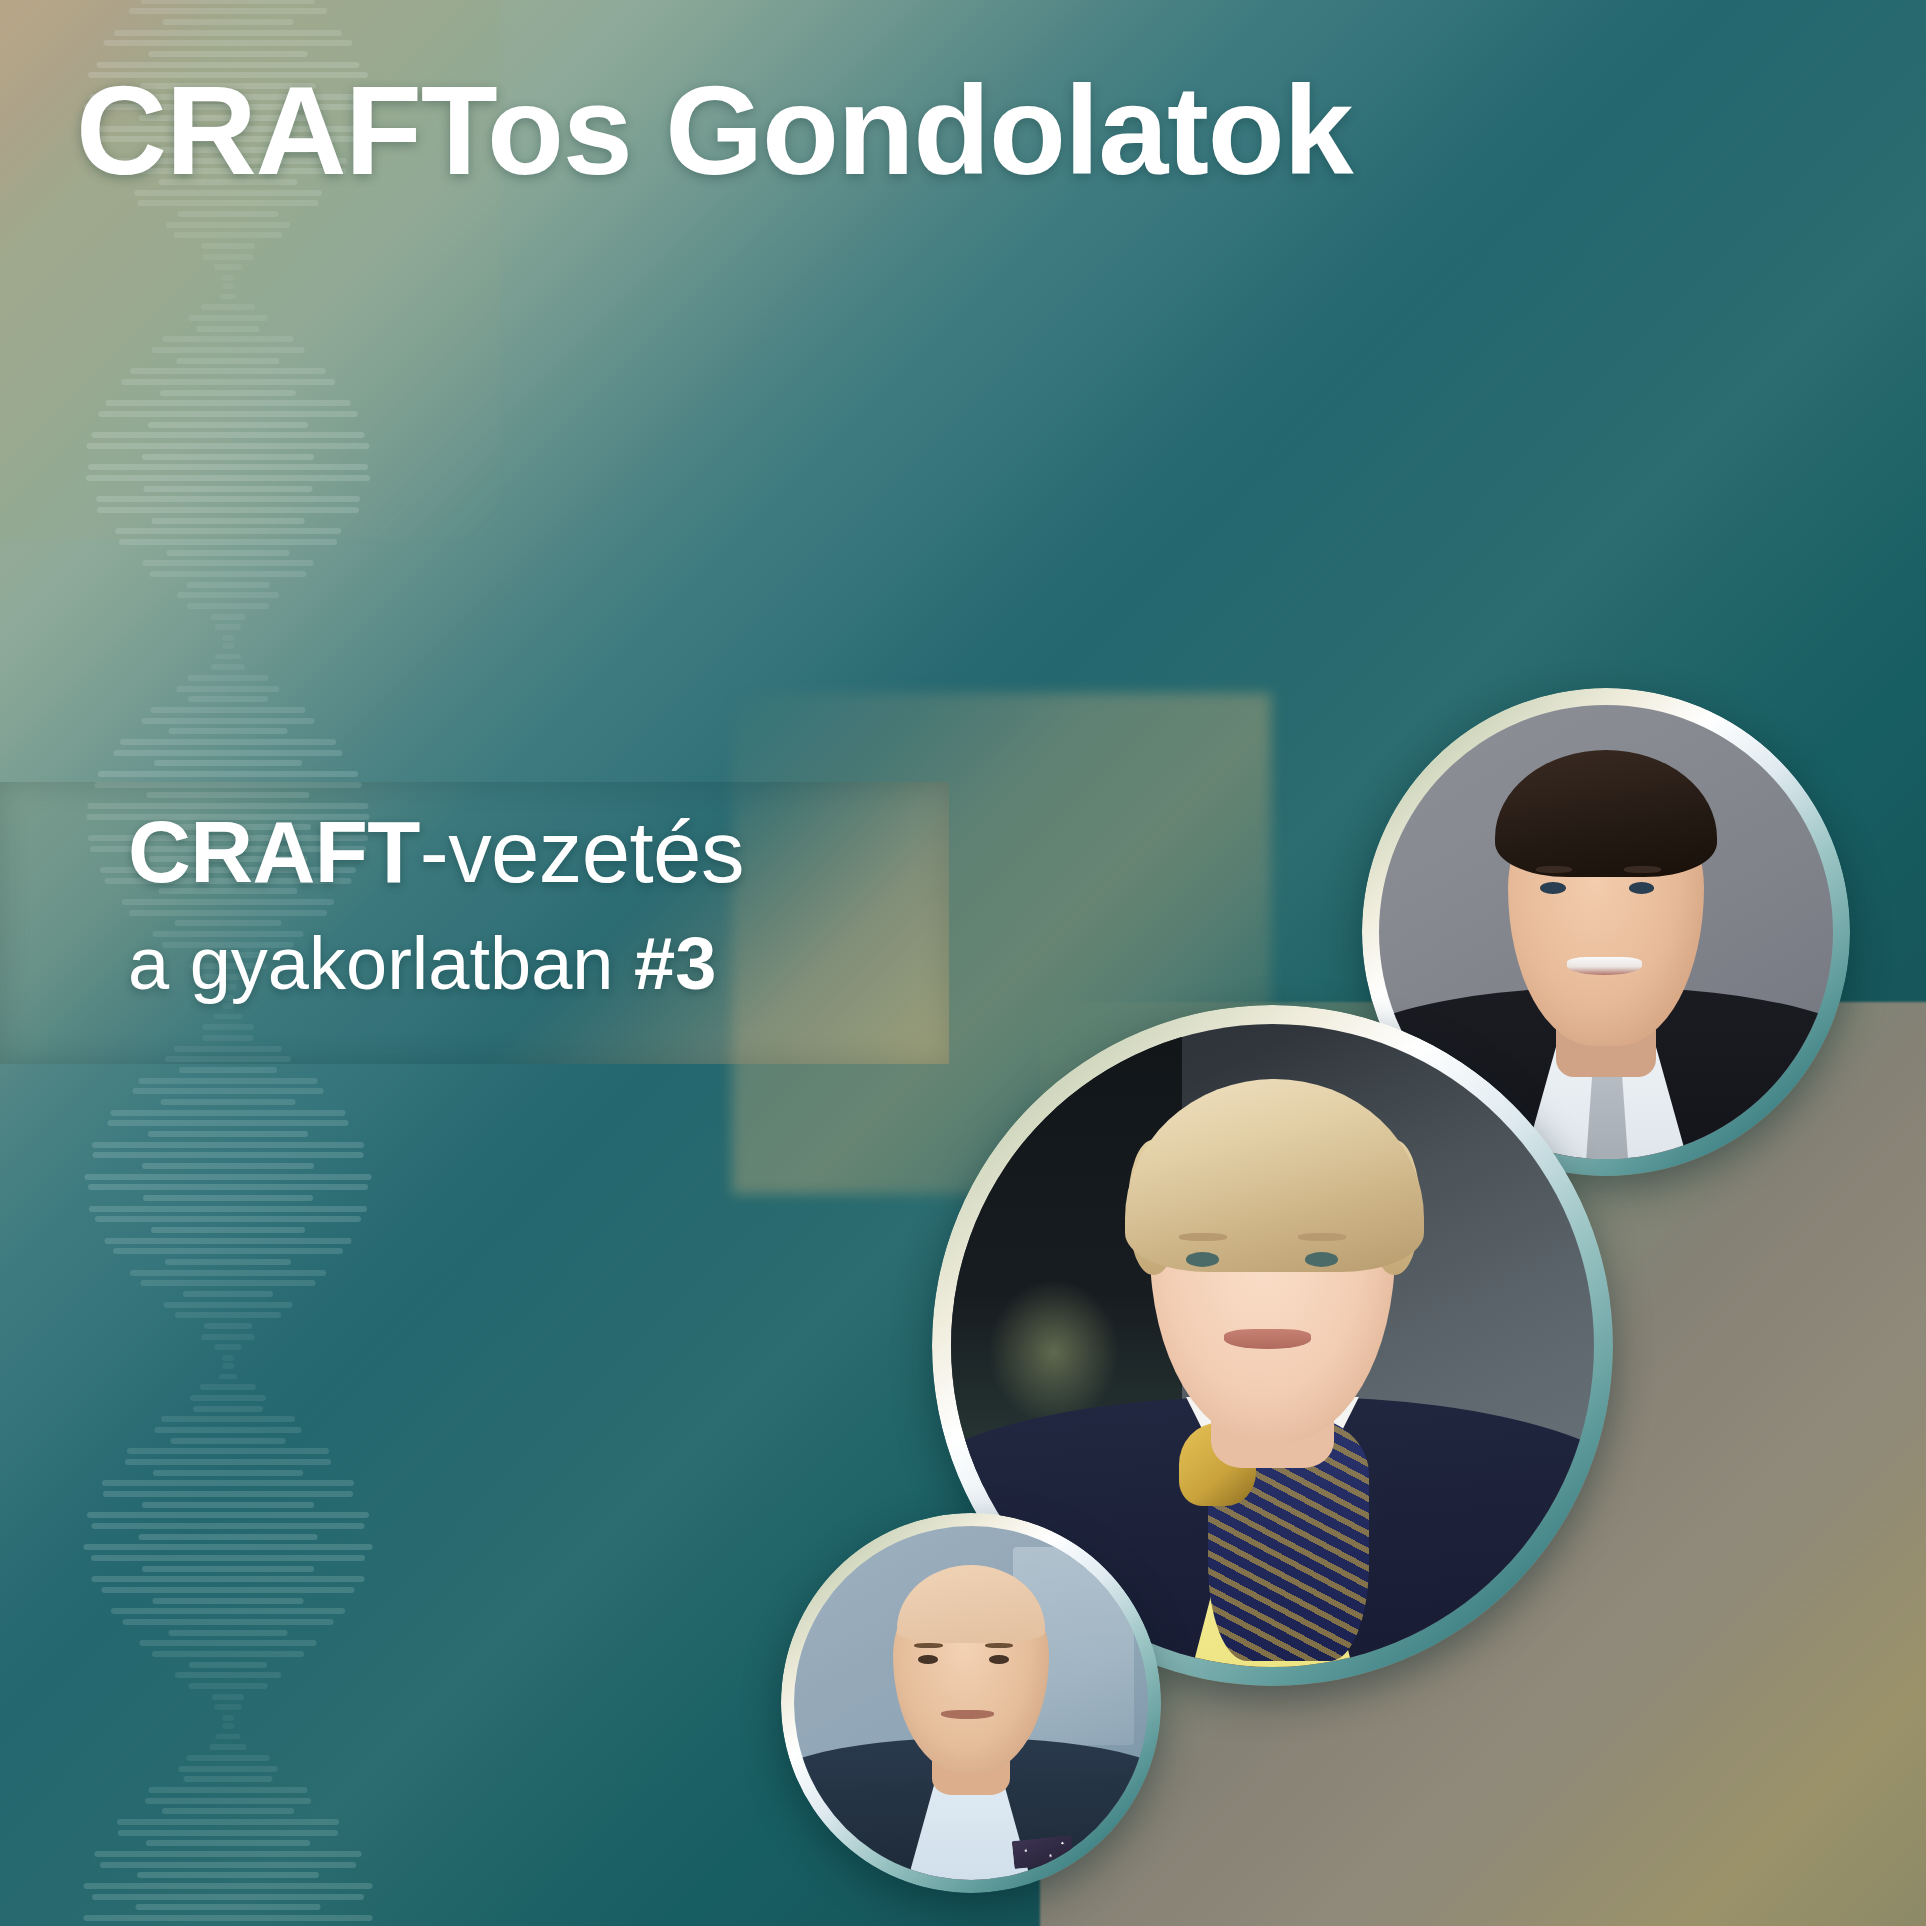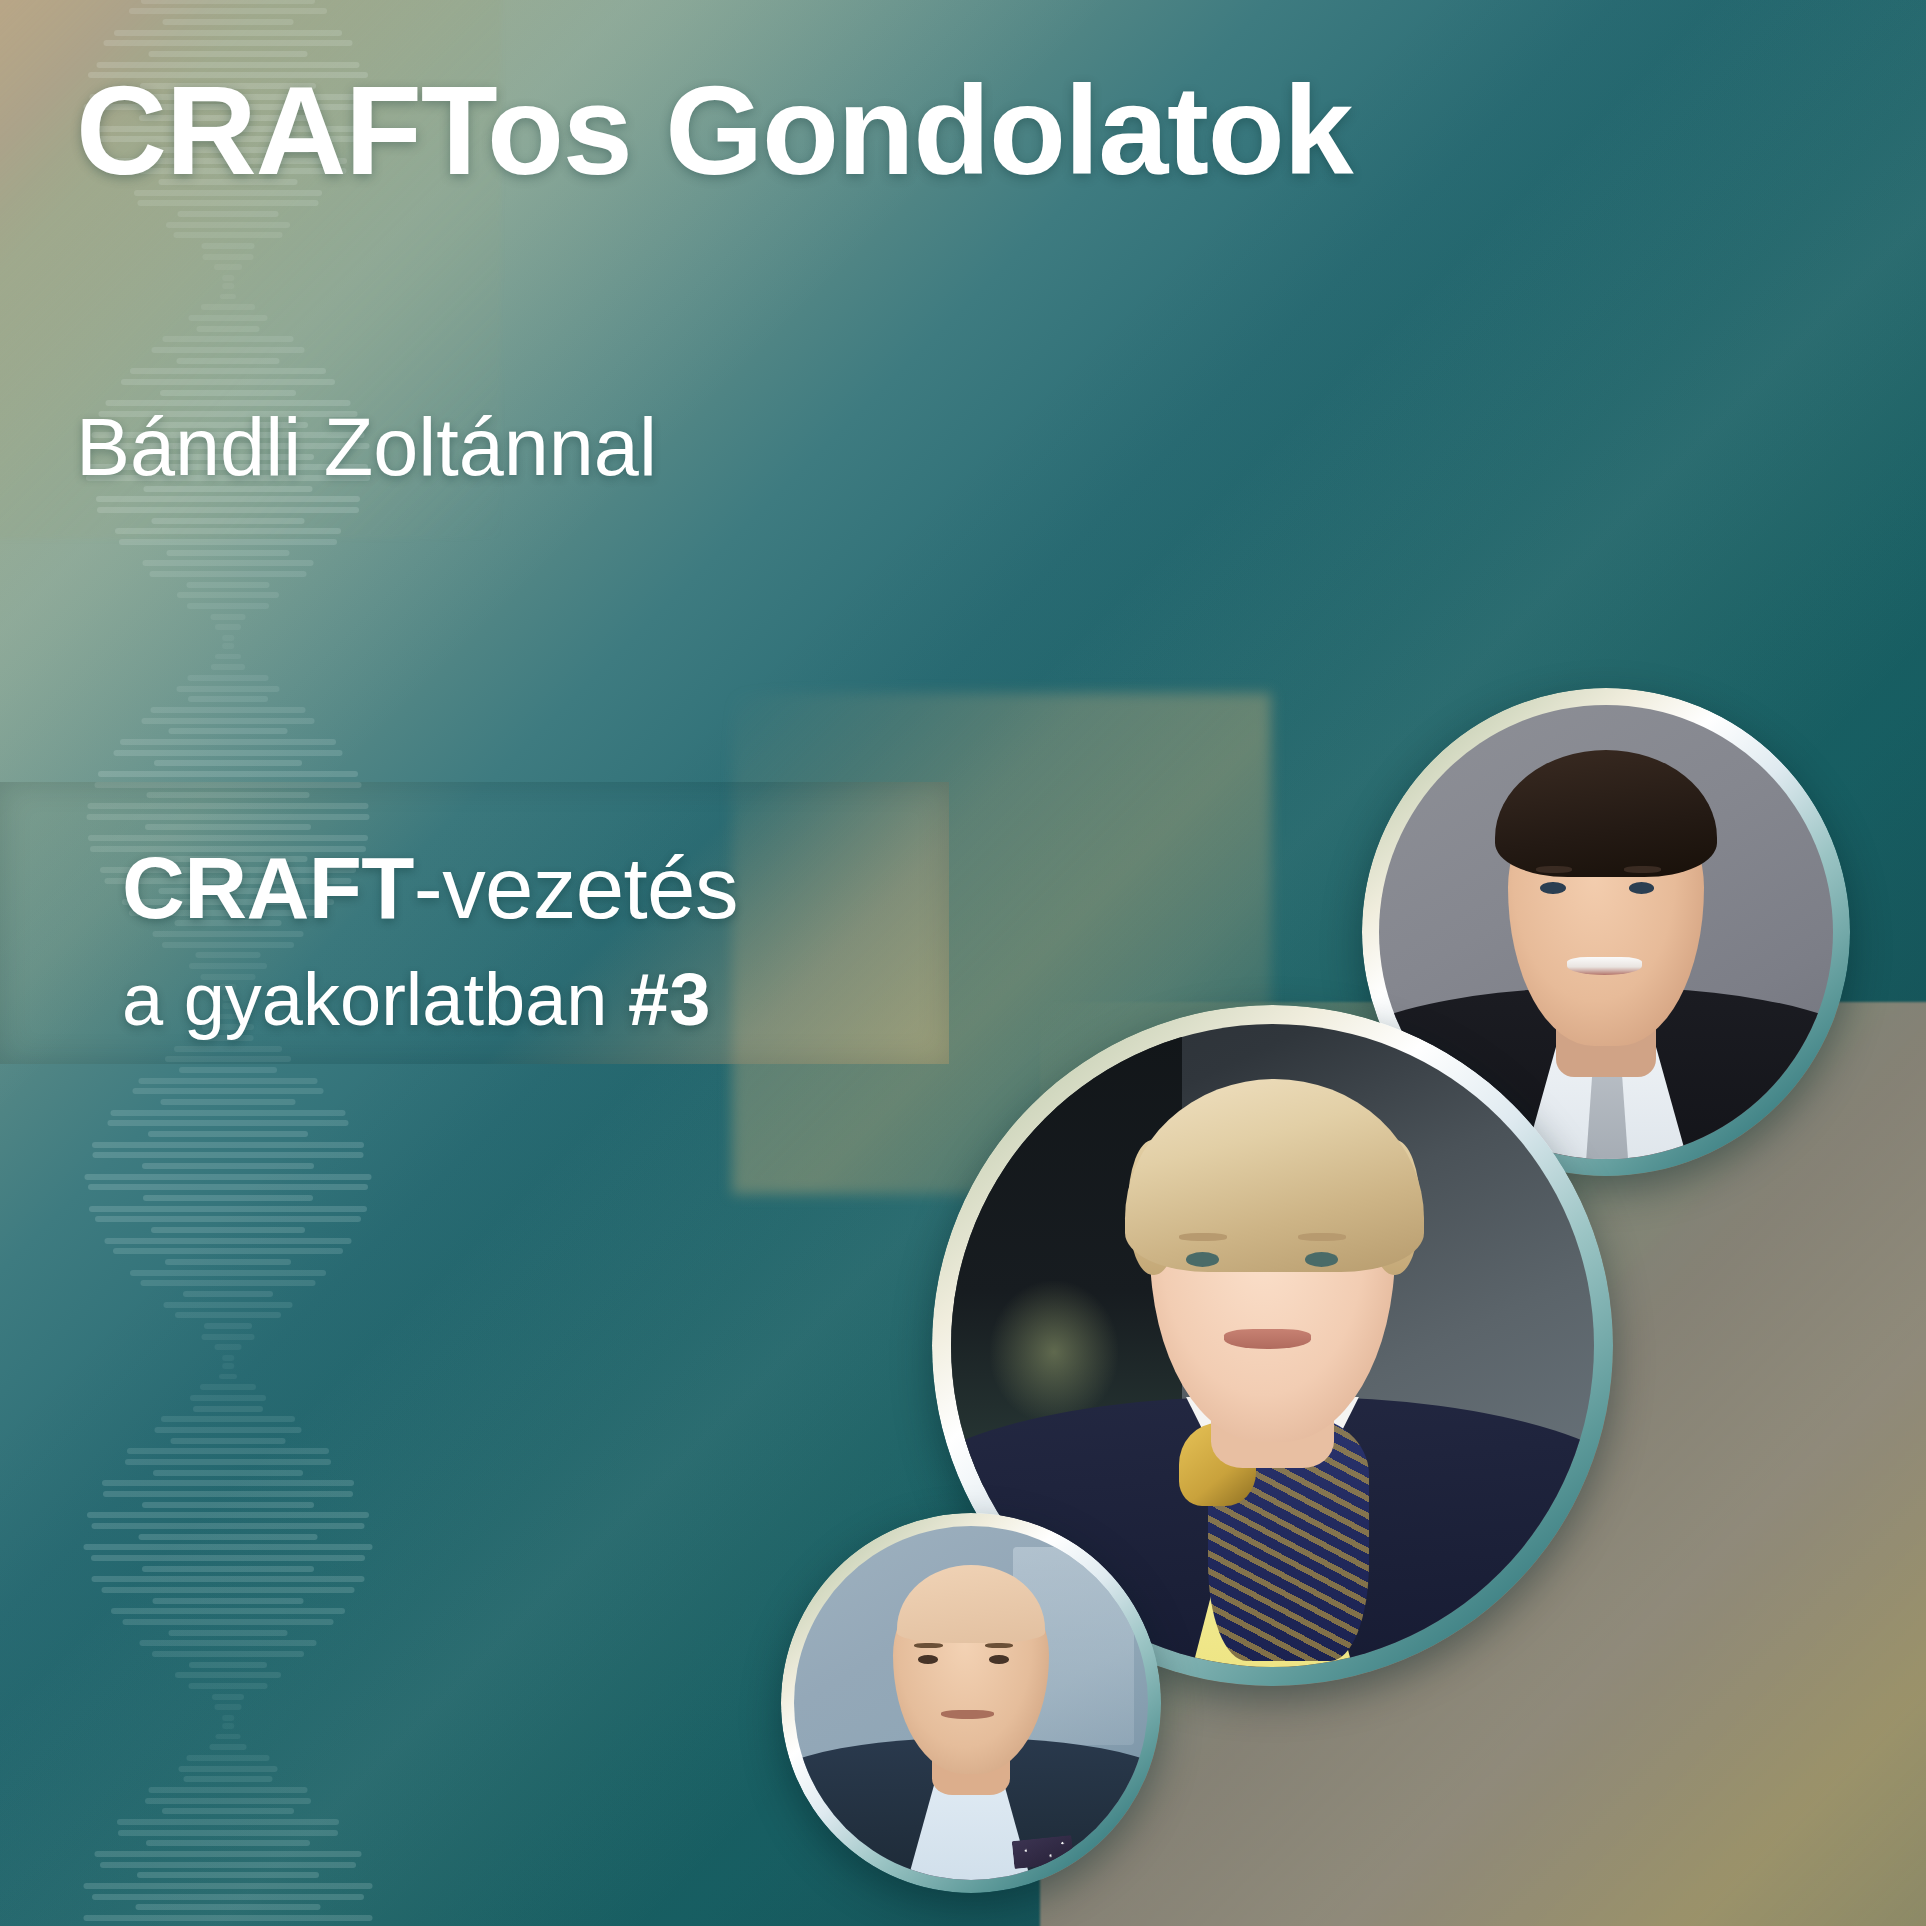--- a/index.html
+++ b/index.html
@@ -147,25 +147,24 @@
       linear-gradient(135deg,
         rgba(120,150,130,.30) 0%,
         rgba(140,160,130,.22) 18%,
         rgba(30,92,96,.10) 40%,
         rgba(25,86,92,.12) 62%,
         rgba(176,162,128,.42) 82%,
         rgba(198,180,128,.55) 100%);
     box-shadow:0 0 31px rgba(0,30,34,.18) inset;
   }
   .series-text{
-    position:absolute; left:122px; top:801px;
+    position:absolute; left:128px; top:801px;
     width:822px;
     color:#ffffff;
     text-shadow:0 2.6px 8.3px rgba(0,40,40,.32);
-    margin-top:36px;
   }
   .series-l1{ font-size:87px; line-height:1.18; font-weight:300; letter-spacing:-0.6px; }
   .series-l1 b{ font-weight:700; }
   .series-l2{ font-size:74px; line-height:1.2; font-weight:300; margin-top:16.7px; }
   .series-l2 b{ font-weight:700; }
 
   
   .moderator{
     position:absolute; left:76px; top:1319px;
     font-size:67px; line-height:1.62;
@@ -601,21 +600,20 @@
         <i style="width: 272px; top: 171px; opacity: 0.9;"></i>
         <i style="width: 185px; top: 181px; opacity: 0.9;"></i>
         <i style="width: 289px; top: 192px; opacity: 0.89;"></i>
         <i style="width: 266px; top: 203px; opacity: 0.88;"></i>
       </div>
     </div>
 
   <h1 class="title">CRAFTos Gondolatok</h1>
 
   <div class="subtitle">
-    <span class="sub-line2">Bándli Zoltánnal</span>
   </div>
 
   <div class="series-box"></div>
   <div class="series-text">
     <div class="series-l1"><b>CRAFT</b><span>-vezetés</span></div>
     <div class="series-l2"><span>a gyakorlatban </span><b>#3</b></div>
   </div>
 
 
   <div class="portrait" id="p-bandli">

